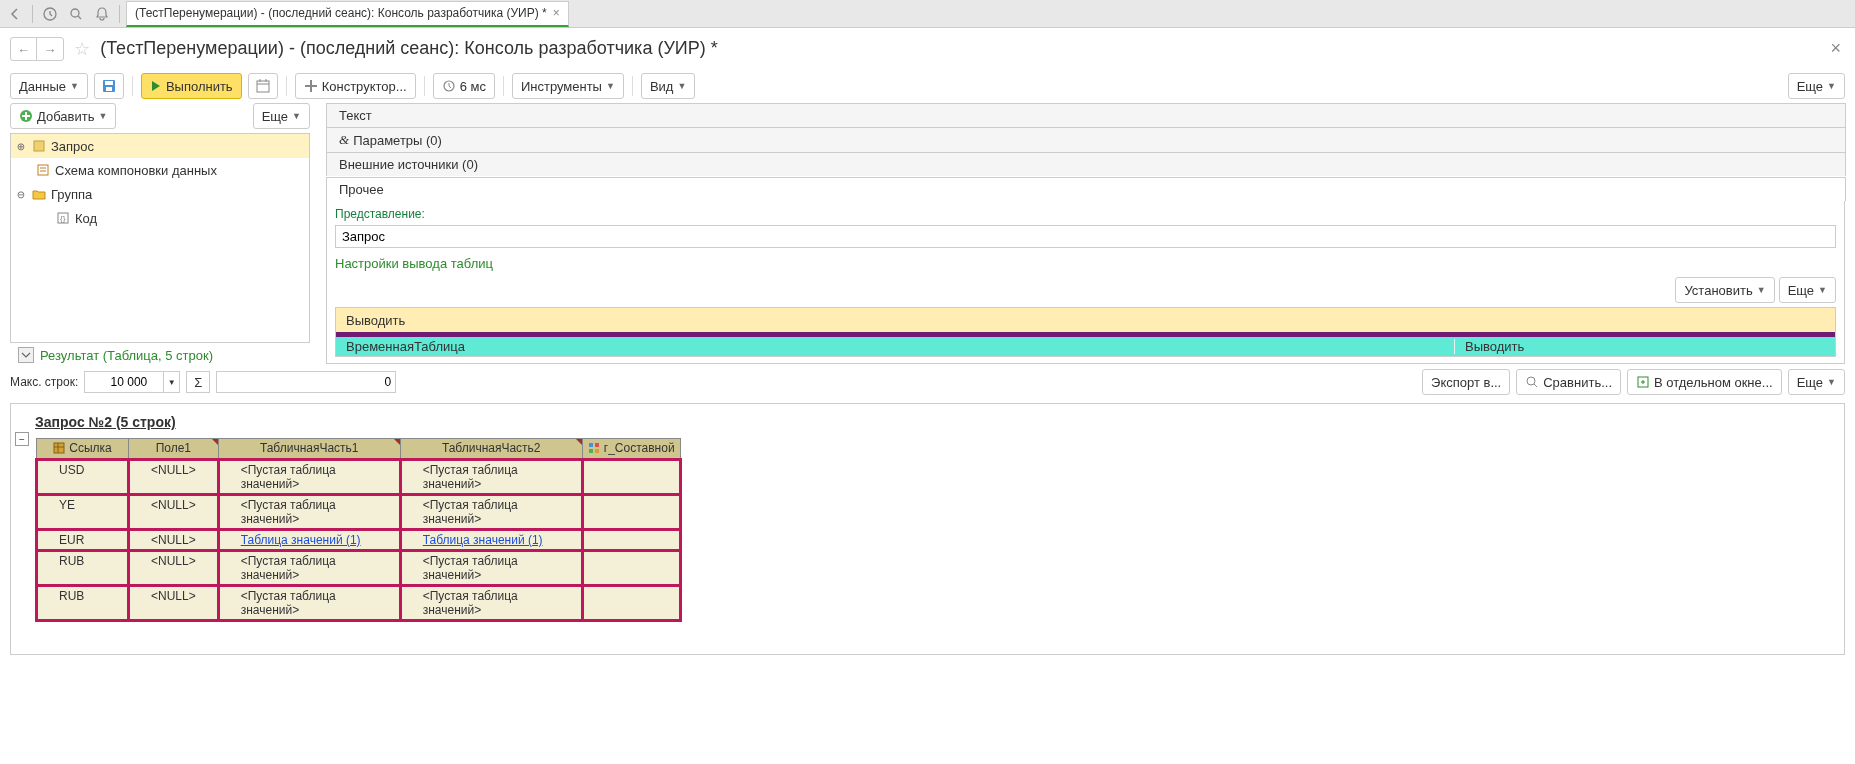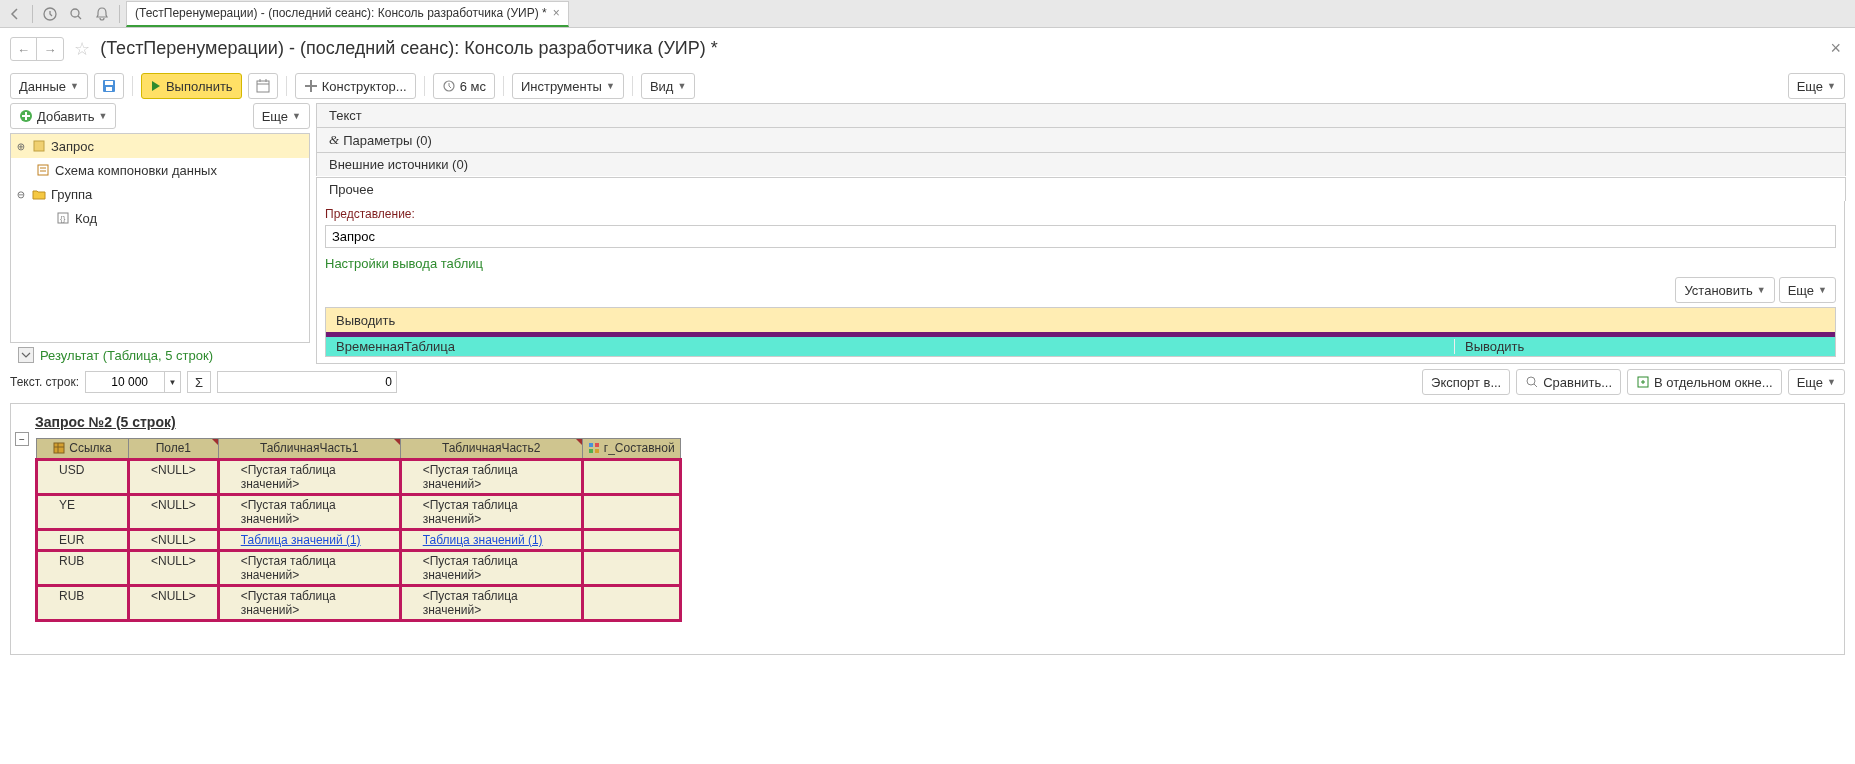--- a/index.html
+++ b/index.html
@@ -24,37 +24,37 @@
 
 .toolbar { display: flex; align-items: center; padding: 4px 10px; gap: 6px; background:#fff; }
 .toolbar-spacer { flex: 1; }
 .tbtn { border: 1px solid #ccc; border-radius: 3px; background: #fff; height: 26px; display: flex; align-items: center; padding: 0 8px; gap: 4px; cursor: pointer; font-size: 13px; color: #333; }
 .tbtn.iconbtn { padding: 0 6px; }
 .tbtn.run { background: #ffe066; border-color: #d4b800; }
 .tbtn .caret { font-size: 9px; color: #666; }
 .tbar-sep { width:1px; height:20px; background:#ddd; margin: 0 2px;}
 
 
-.mid-row { display: flex; padding: 0 10px; gap: 6px; height: 240px; }
+.mid-row { display: flex; padding: 0 10px; gap: 16px; height: 240px; }
 .tree-panel { width: 300px; display: flex; flex-direction: column; }
 .tree-toolbar { display:flex; justify-content: space-between; margin-bottom: 4px;}
 .tree-box { border: 1px solid #ccc; flex: 1; font-size: 13px; overflow: auto;}
 .tree-row { display: flex; align-items: center; height: 24px; padding: 0 4px; gap: 4px; cursor: pointer;}
 .tree-row.selected { background: #fff3c4; }
 .tree-expand { width:12px; text-align:center; color:#666; font-size:10px;}
 .tree-icon { width:16px; height:16px; display:flex; align-items:center; justify-content:center;}
 .tree-indent1 { padding-left: 24px;}
 .tree-indent2 { padding-left: 44px;}
 
 .right-panel { flex:1; display:flex; flex-direction:column; }
 .tabs-row { display:flex; border-bottom:1px solid #ef4444;flex-direction:column; }
 .rtab { border:1px solid #ccc; border-bottom:none; padding: 4px 12px; font-size:13px; cursor:pointer; background:#f5f5f5; margin-right:-1px; display:flex; align-items:center; gap:4px;}
 .rtab.active { background:#fff; position:relative; top:1px;}
 .right-content { border:1px solid #ccc; border-top:none; flex:1; padding:6px 8px; display:flex; flex-direction:column; gap:4px;}
-.field-label { font-size:12px; color:#7f1d1d; }
+.field-label { font-size:12px; color:#15803d; }
 .text-input { border:1px solid #ccc; padding:3px 6px; font-size:13px; width:100%;}
 .green-label { color:#2e8b2e; font-size:13px; padding-top:4px;}
 .inner-toolbar { display:flex; justify-content:flex-end; gap:4px; margin-top:2px;}
 .grid-outer { border:1px solid #ccc; flex:1; }
 .grid-row { display:flex; height:24px; align-items:center; }
 .grid-row.selected { background:#ffedb3; }
 .grid-row:not(.selected) { background:#5eead4; border-top:5px solid #701a75;}
 .grid-c1 { flex:1; padding:0 10px; border-right:1px solid #eee;}
 .grid-c2 { width:380px; padding:0 10px; }
 
@@ -293,21 +293,21 @@
 <div class="result-bar">
   <div class="collapse-toggle">
       <svg width="10" height="10" viewBox="0 0 10 10">
         <path d="M1 3 L5 7 L9 3" fill="none" stroke="#666" stroke-width="1.2"></path>
       </svg>
     </div>
   <span class="green-link">Результат (Таблица, 5 строк)</span>
 </div>
 
 <div class="result-toolbar">
-  <span class="small-label">Текст. строк:</span>
+  <span class="small-label">Макс. строк:</span>
   <div class="num-wrap">
     <input class="num-input" value="10 000" style="">
     <div class="num-caret">▼</div>
   </div>
   <div class="sum-btn">Σ</div>
   <input class="wide-input" value="0" style="">
   <div class="toolbar-spacer"></div>
   <div class="tbtn">
       <span>Экспорт в...</span>
     </div>

